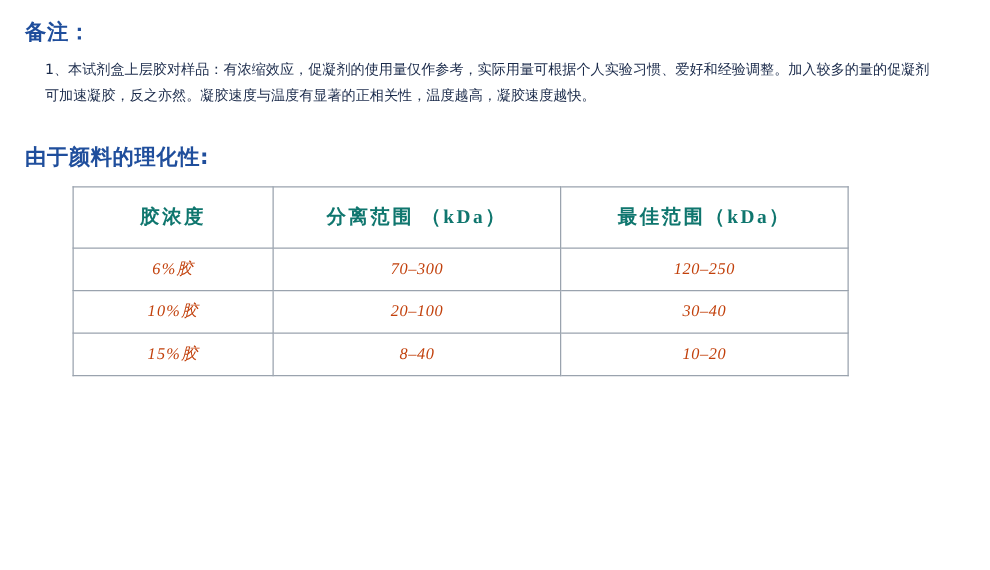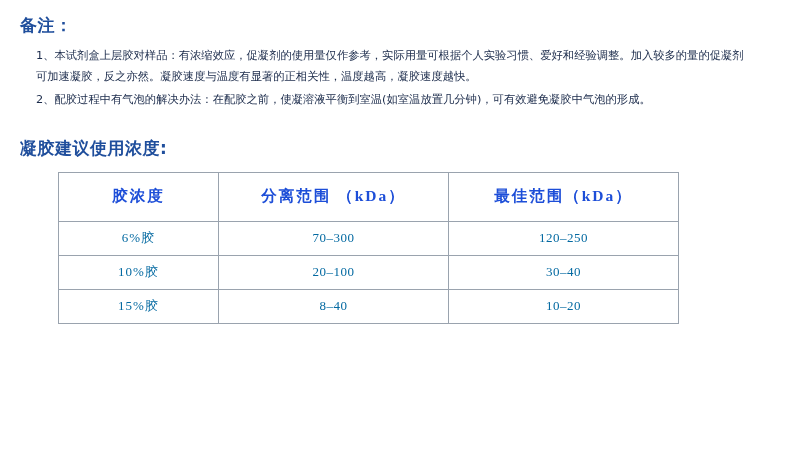--- a/index.html
+++ b/index.html
@@ -76,52 +76,50 @@
     border: 1px solid #9aa3ae;
     text-align: center;
     vertical-align: middle;
     font-family: "Liberation Serif", "DejaVu Serif", serif;
   }
   table.gel-table th {
     height: 46px;
     font-size: 15.5px;
     font-weight: bold;
     letter-spacing: 2px;
-    color: #1d4ed8;
+    color: #0f766e;
   }
   table.gel-table td {
     height: 31px;
     font-size: 13px;
-    color: #0369a1;
+    color: #c2410c;
     letter-spacing: 0.5px;
+    font-style: italic;
   }
   table.gel-table td.col-conc {
     letter-spacing: 1px;
   }
   .col1 { width: 160px; }
   .col2 { width: 230px; }
   .col3 { width: 230px; }
 </style>
 </head>
 <body>
 
 <div class="page">
 
   <h1 class="notes-title">备注：</h1>
 
   <ul class="notes-list">
     <li class="note-item">
       <span class="note-num">1、</span><span class="note-text">本试剂盒上层胶对样品：有浓缩效应，促凝剂的使用量仅作参考，实际用量可根据个人实验习惯、爱好和经验调整。加入较多的量的促凝剂可加速凝胶，反之亦然。凝胶速度与温度有显著的正相关性，温度越高，凝胶速度越快。</span>
     </li>
-    <li class="note-item">
-      <span class="note-num">2、</span><span class="note-text">配胶过程中有气泡的解决办法：在配胶之前，使凝溶液平衡到室温(如室温放置几分钟)，可有效避免凝胶中气泡的形成。</span>
-    </li>
   </ul>
 
-  <h2 class="gel-title">凝胶建议使用浓度:</h2>
+  <h2 class="gel-title">由于颜料的理化性:</h2>
 
   <div class="table-wrap">
     <table class="gel-table">
       <colgroup>
         <col class="col1">
         <col class="col2">
         <col class="col3">
       </colgroup>
       <thead>
         <tr>

